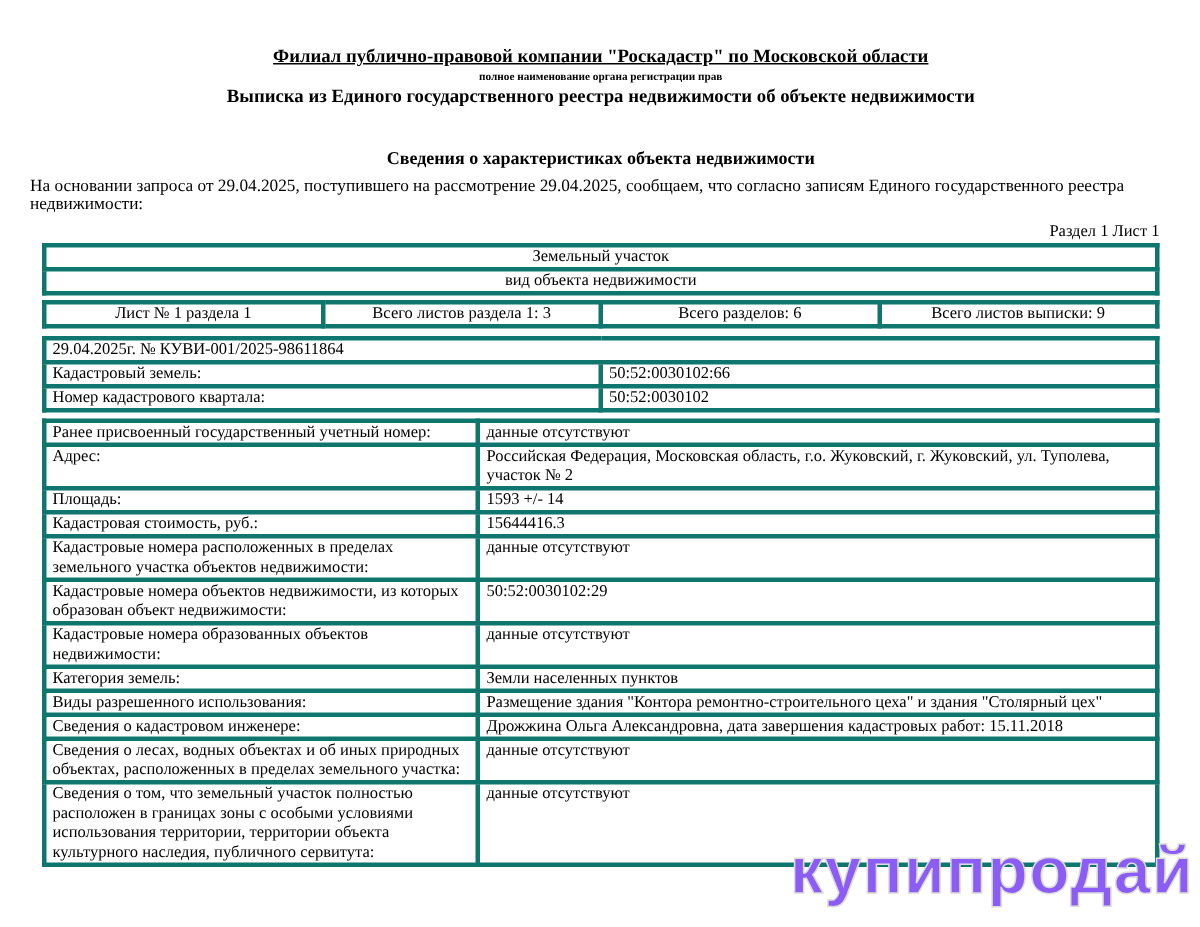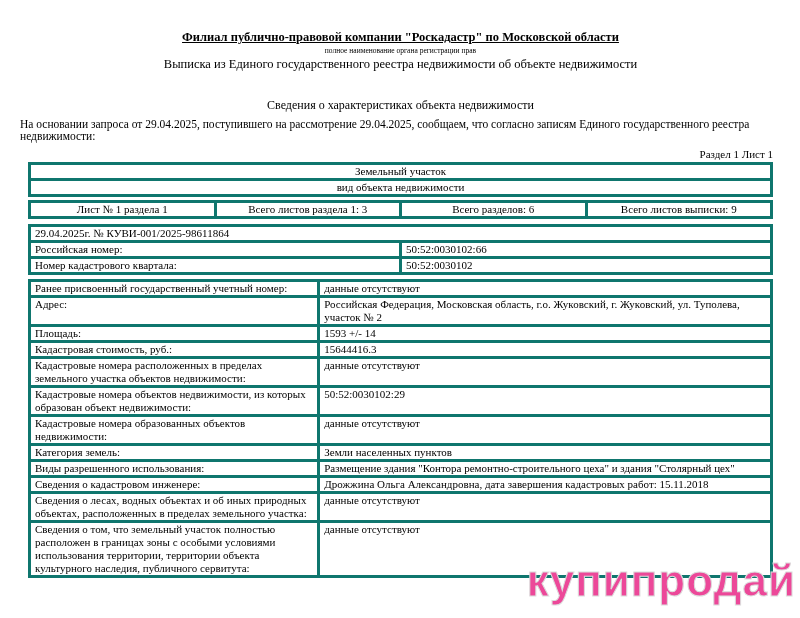--- a/index.html
+++ b/index.html
@@ -2,40 +2,40 @@
 <html><head>
 <meta charset="utf-8">
 <style>
   html,body{margin:0;padding:0;}
   body{
     width:800px;height:618px;background:#ffffff;color:#000;
     font-family:"Liberation Serif","DejaVu Serif",serif;
     position:relative;overflow:hidden;
   }
   .content{margin:0 27px 0 28px;}
-  .center{text-align:center;}
+  .center{text-align:center;font-weight:bold;}
   .org-name{margin-top:30px;font-size:12.5px;font-weight:bold;text-decoration:underline;}
   .org-caption{font-size:7.5px;margin-top:1px;}
   .doc-title{font-size:12.5px;margin-top:2px;}
   .section-title{font-size:12px;margin-top:26px;}
   .request-line{font-size:11.5px;margin-top:5px;margin-left:-8px;margin-right:-8px;}
   .razdel-line{font-size:11px;text-align:right;margin-top:6px;margin-bottom:2px;}
   table{border-collapse:collapse;width:100%;table-layout:fixed;}
   .btable{border:2px solid #000;}
   .btable td{border:3px solid #0f766e;font-size:11px;line-height:13px;padding:0 4px;vertical-align:top;}
   .gap3{height:3px;}
   .gap5{height:5px;}
   .gap4{height:4px;}
   .obj-table td{text-align:center;}
   .sheet-table td{text-align:center;}
   .kv-label{width:37.5%;}
   .watermark{
     position:absolute;right:4px;top:556px;z-index:1;
     font-family:"Liberation Sans","DejaVu Sans",sans-serif;
-    font-size:44px;font-weight:bold;color:#ec4899;
+    font-size:44px;font-weight:bold;color:#8b5cf6;
     -webkit-text-stroke:1px #dcdcdc;letter-spacing:1px;
   }
 </style>
 </head>
 <body>
 
 <div class="content">
 
   <div class="center org-name">Филиал публично-правовой компании "Роскадастр" по Московской области</div>
   <div class="center org-caption">полное наименование органа регистрации прав</div>
@@ -69,21 +69,21 @@
     </table>
 
   <div class="gap5"></div>
 
   <table class="btable">
     <tbody>
         <tr>
           <td colspan="2">29.04.2025г. № КУВИ-001/2025-98611864</td>
         </tr>
     <tr>
-      <td class="kv-label">Российская номер:</td>
+      <td class="kv-label">Кадастровый земель:</td>
       <td>50:52:0030102:66</td>
     </tr>
     <tr>
       <td class="kv-label">Номер кадастрового квартала:</td>
       <td>50:52:0030102</td>
     </tr>
   </tbody>
     </table>
 
   <div class="gap4"></div>

